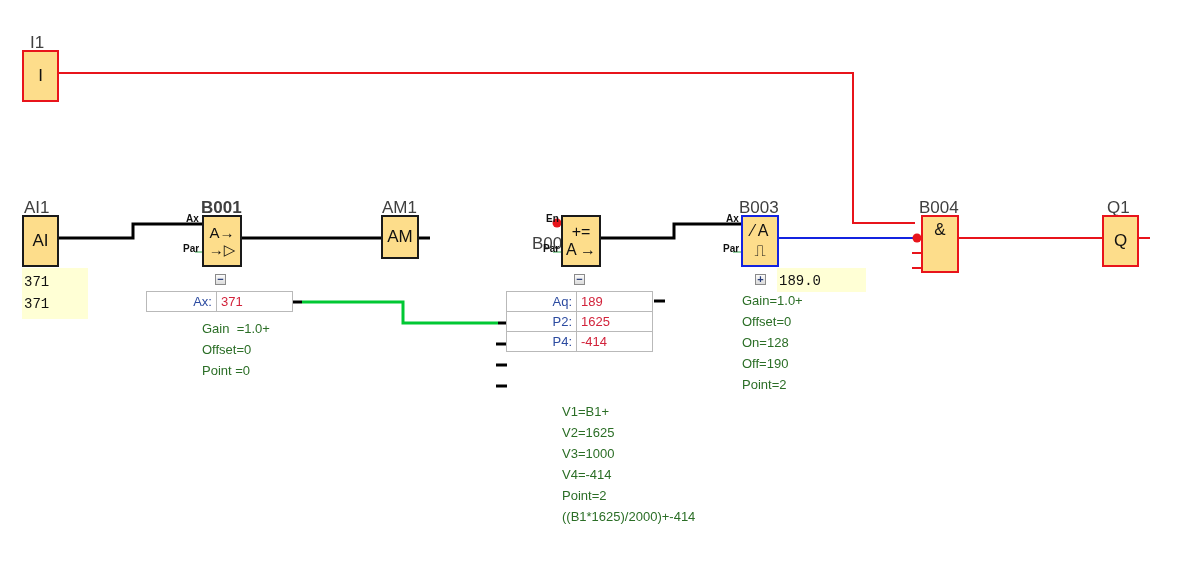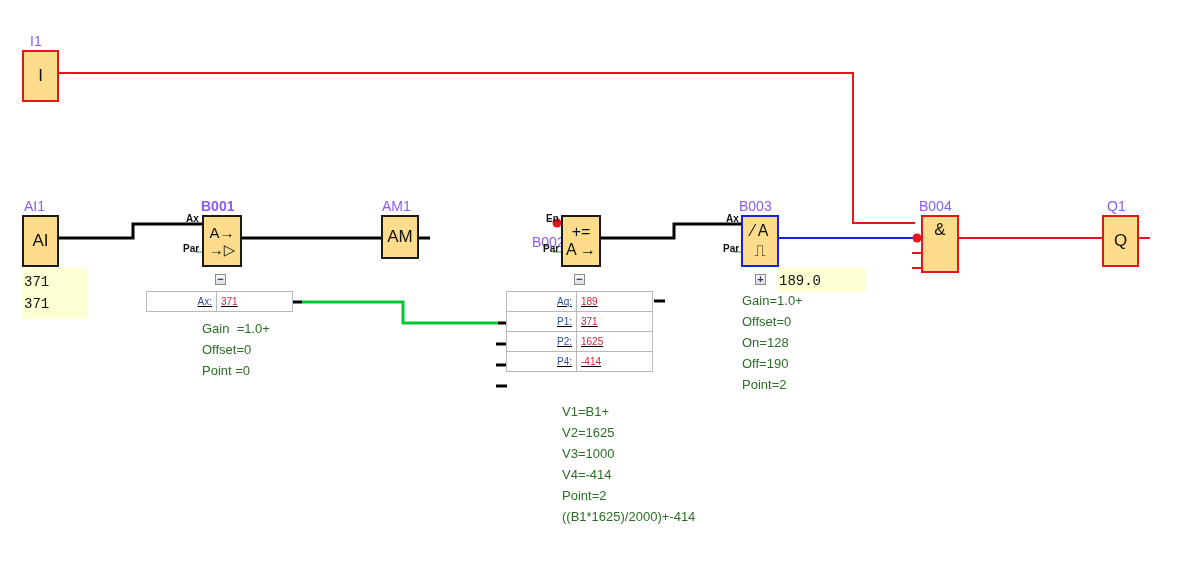--- a/index.html
+++ b/index.html
@@ -4,28 +4,28 @@
 <style>
   html, body { margin:0; padding:0; background:#ffffff; }
   body { width:1197px; height:562px; position:relative; overflow:hidden;
          font-family:"Liberation Sans", sans-serif; }
   #canvas { position:absolute; left:0; top:0; width:1197px; height:562px; }
   .blk { position:absolute; background:#fddd8b; box-sizing:border-box;
          border:2px solid #1a1a1a; display:flex; align-items:center; justify-content:center;
          font-size:17px; color:#111; }
   .blk.red { border-color:#e8141b; }
   .blk.blue { border-color:#1323e0; }
-  .blk-label { position:absolute; font-size:14px; color:#8b5cf6; }
+  .blk-label { position:absolute; font-size:17px; color:#404040; }
   .pin-label { position:absolute; font-size:10px; font-weight:bold; color:#111; }
   .valbox { position:absolute; background:#ffffd5; font-family:"Liberation Mono", monospace;
             font-size:14px; color:#111; box-sizing:border-box; padding-left:2px; }
   .toggle { position:absolute; width:11px; height:11px; box-sizing:border-box;
             border:1px solid #8a8a8a; background:linear-gradient(#fbfbfb,#dcdcdc);
             font-size:11px; line-height:9px; text-align:center; color:#2b3f7a; font-weight:bold; }
-  .ptable { position:absolute; border-collapse:collapse; font-size:10px;text-decoration:underline; }
+  .ptable { position:absolute; border-collapse:collapse; font-size:13px; }
   .ptable td { border:1px solid #b9b9b9; height:20px; padding:0 4px; box-sizing:border-box; }
   .ptable td.k { text-align:right; color:#2c4ba0; width:70px; }
   .ptable td.v { color:#d2233b; width:76px; }
   .params { position:absolute; font-size:13px; color:#2b6e26; line-height:21px; }
   .params div { white-space:nowrap; }
 </style>
 </head>
 <body>
 
 <svg id="canvas" width="1197" height="562" viewBox="0 0 1197 562">
@@ -112,24 +112,20 @@
   <span>A →</span>
 </div>
 <div class="toggle" style="left:574px;top:274px;">−</div>
 <table class="ptable" style="left:506px;top:291px;">
   <tbody>
       <tr>
         <td class="k">Aq:</td>
         <td class="v">189</td>
       </tr>
   <tr>
-        <td class="k">P1:</td>
-        <td class="v">371</td>
-      </tr>
-  <tr>
         <td class="k">P2:</td>
         <td class="v">1625</td>
       </tr>
   <tr>
         <td class="k">P4:</td>
         <td class="v">-414</td>
       </tr>
 </tbody>
   </table>
 <div class="params" style="left:562px;top:401px;">

